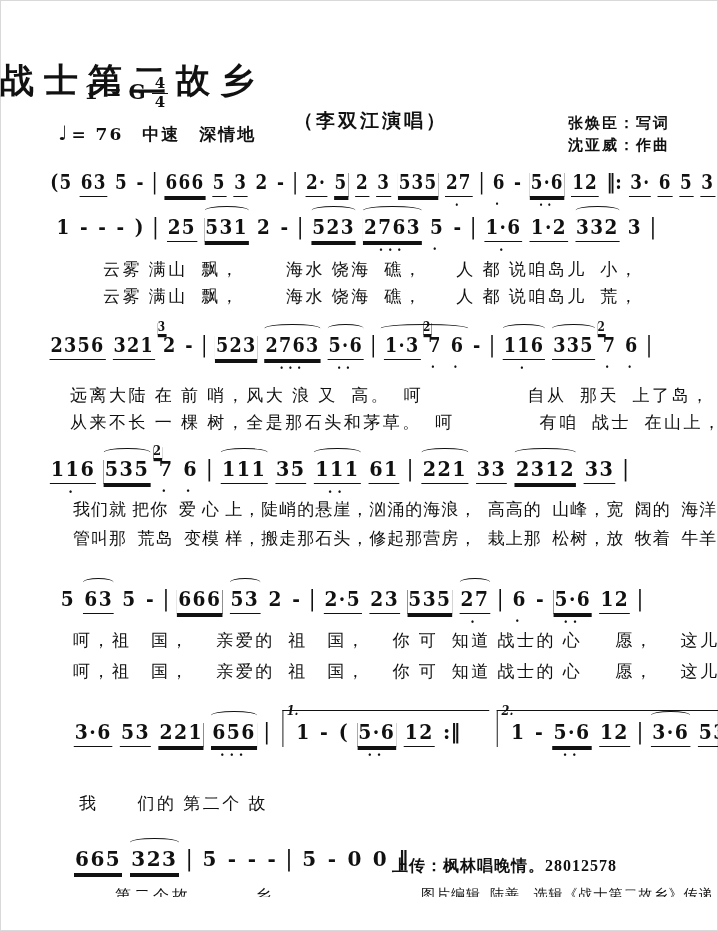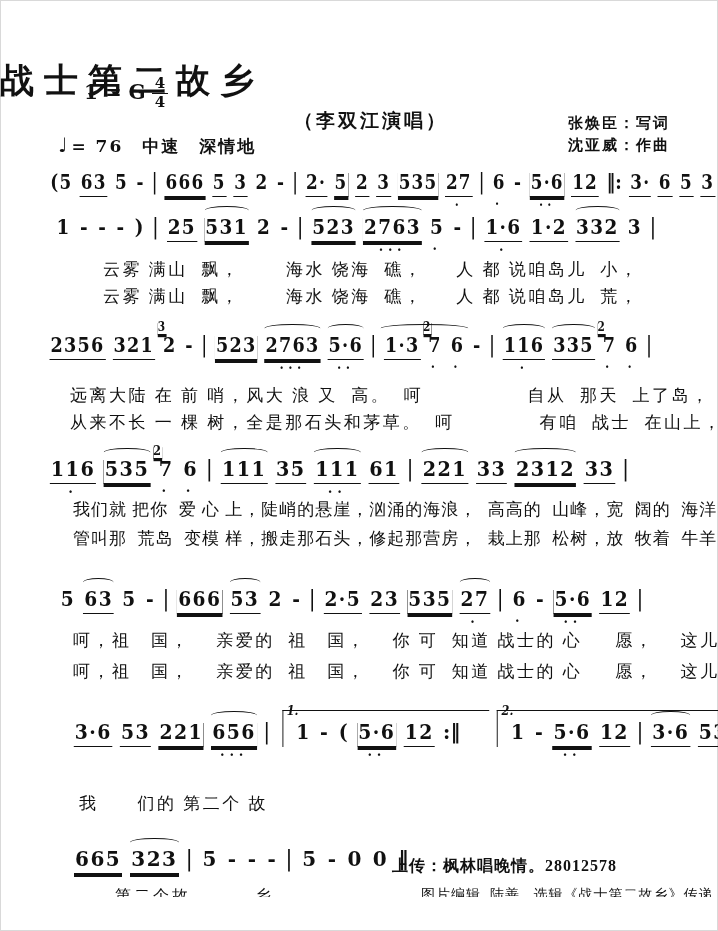--- a/index.html
+++ b/index.html
@@ -10,21 +10,21 @@
   .keysig{position:absolute;left:84px;top:76px;font:700 20px "DejaVu Serif",serif;}
   .frac{display:inline-block;vertical-align:middle;text-align:center;font:700 15px "DejaVu Serif",serif;margin-left:6px;line-height:1.05;}
   .frac .num{display:block;border-bottom:1.6px solid #111;padding:0 3px 1px;}
   .frac .den{display:block;padding-top:1px;}
   .title{position:absolute;left:0;right:0;top:58px;text-align:left;
          font:700 34px "DejaVu Serif",serif;letter-spacing:10px;}
   .subtitle{position:absolute;left:0;right:0;top:108px;text-align:center;
             font:700 19px "DejaVu Serif",serif;letter-spacing:3px;margin-left:24px;}
   .credits{position:absolute;right:48px;top:113px;text-align:center;
            font:700 15px "DejaVu Serif",serif;line-height:1.45;letter-spacing:2px;}
-  .tempo{position:absolute;left:58px;top:133px;font:700 17px "DejaVu Serif",serif;letter-spacing:2px;}
+  .tempo{position:absolute;left:58px;top:121px;font:700 17px "DejaVu Serif",serif;letter-spacing:2px;}
   .tempo .nq{font-size:20px;margin-right:2px;}
   
   .mline{position:absolute;white-space:nowrap;padding-top:14px;transform-origin:left top;}
   .tok{position:relative;display:inline-block;margin:0 4px;
        font:700 20px "DejaVu Serif",serif;letter-spacing:1.5px;vertical-align:baseline;}
   .txt{display:inline-block;padding:0 1px 2px;}
   .u1>.txt{border-bottom:1.7px solid #111;}
   .u2>.txt{border-bottom:1.7px solid #111;box-shadow:0 3px 0 0 #111;}
   .arc::before{content:"";position:absolute;top:-9px;left:0;right:0;height:8px;
                border-top:1.8px solid #111;border-radius:50% 50% 0 0;}

